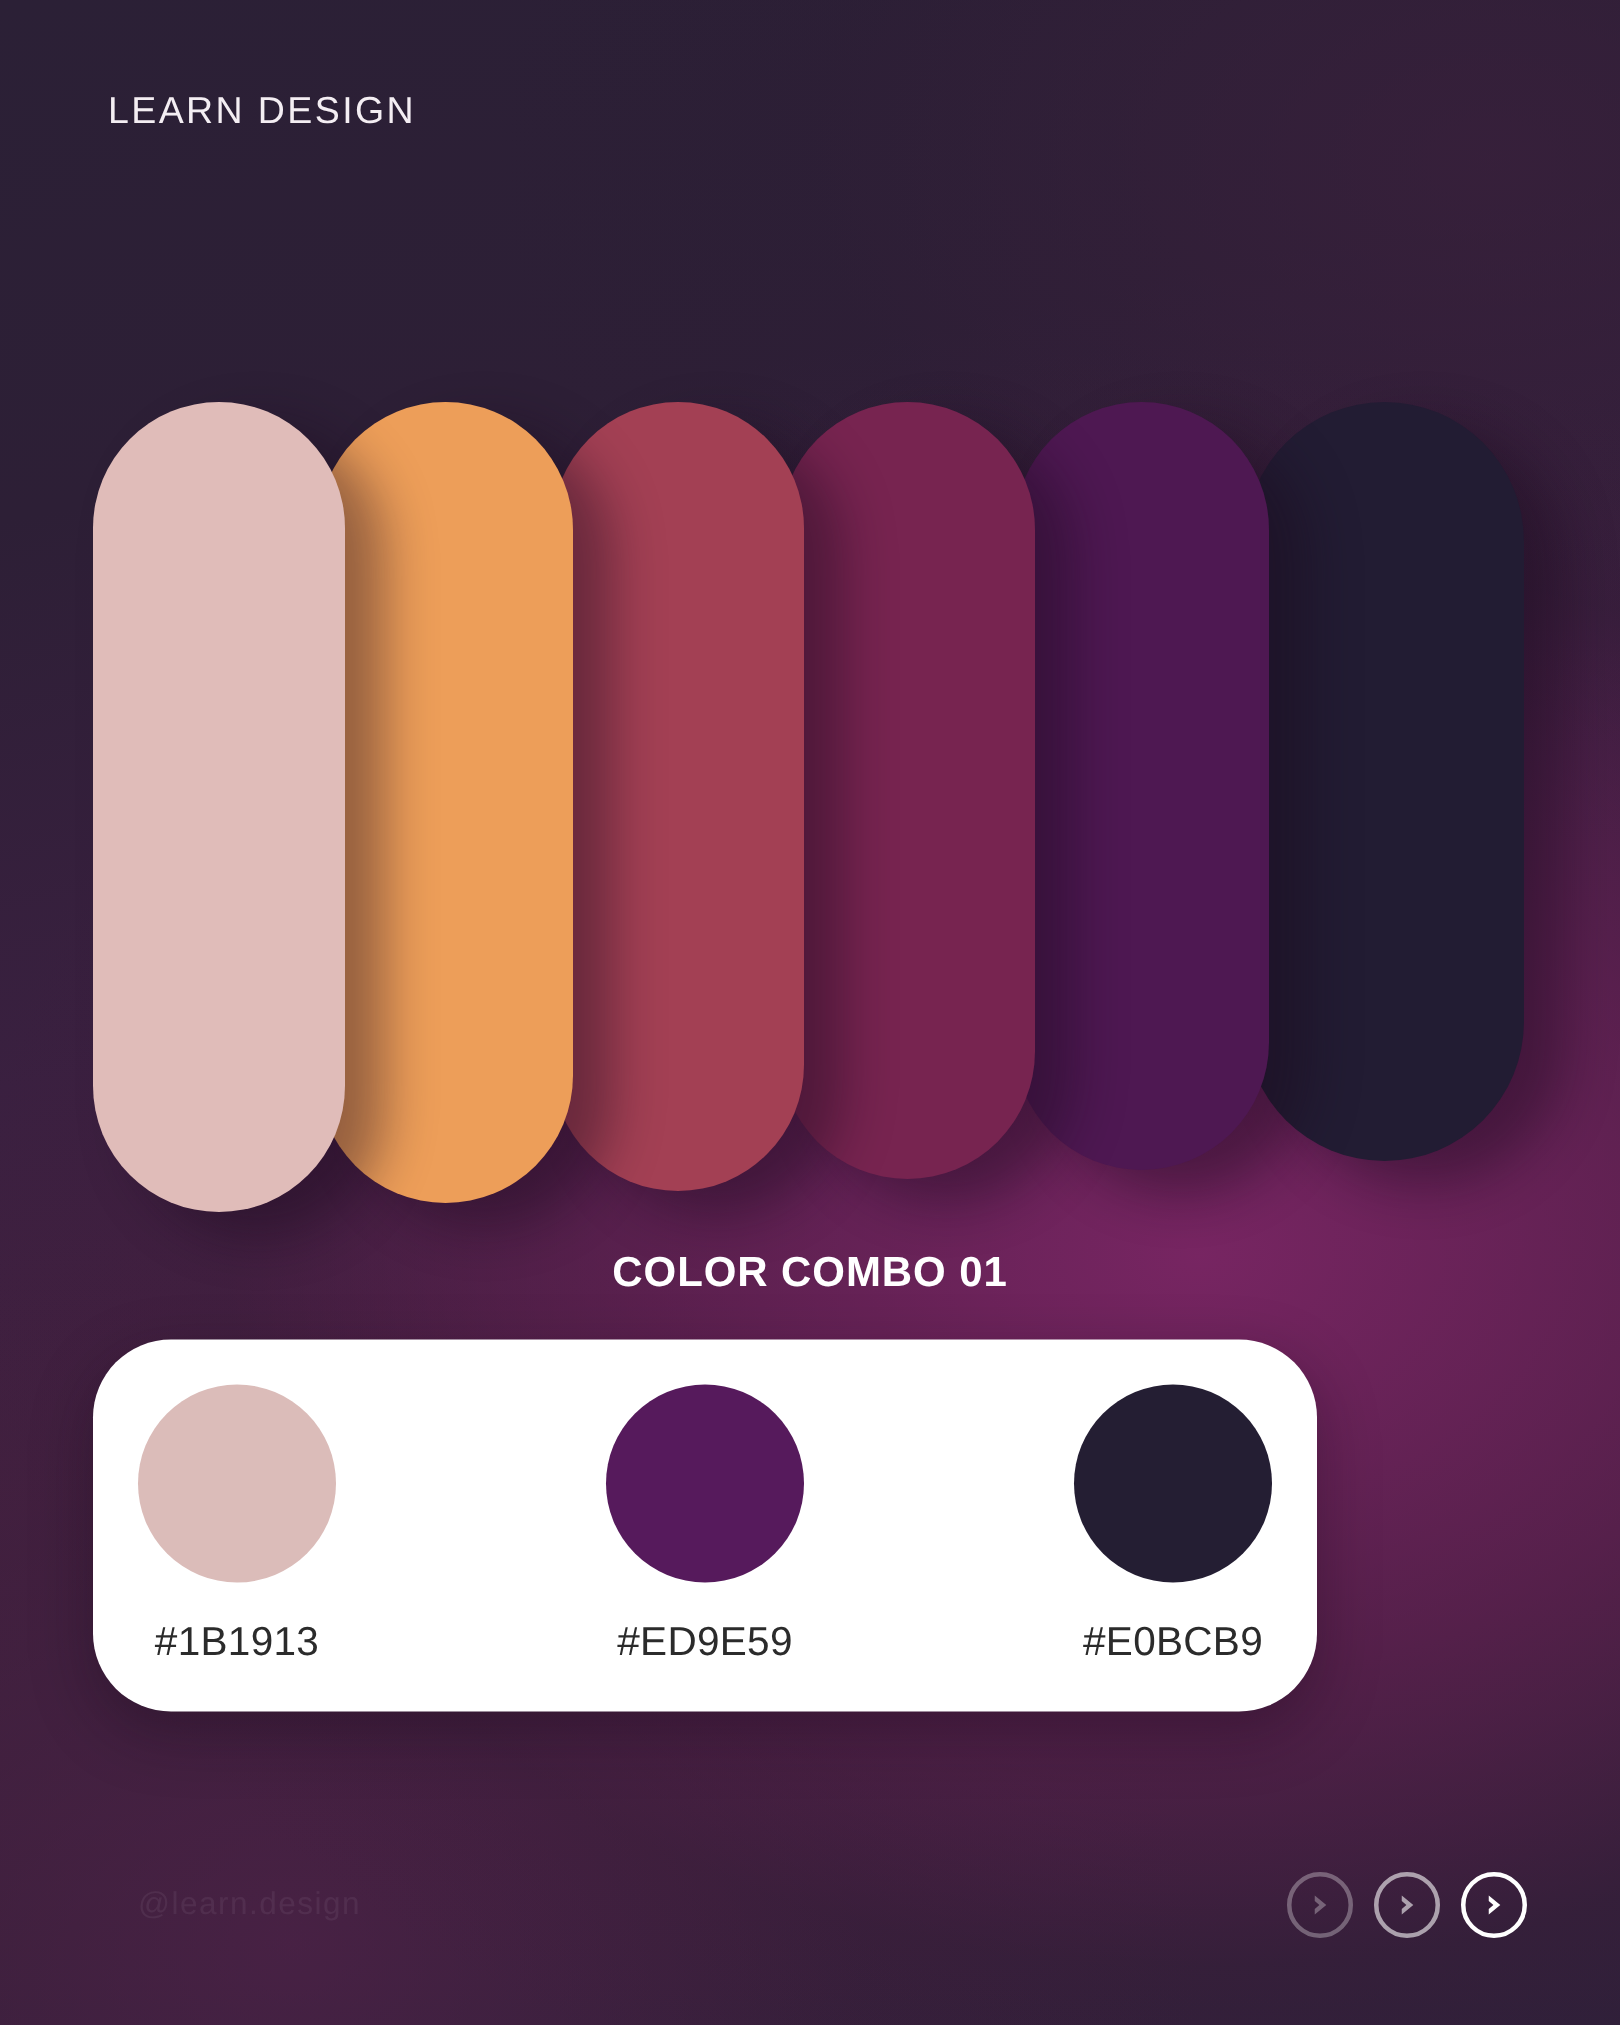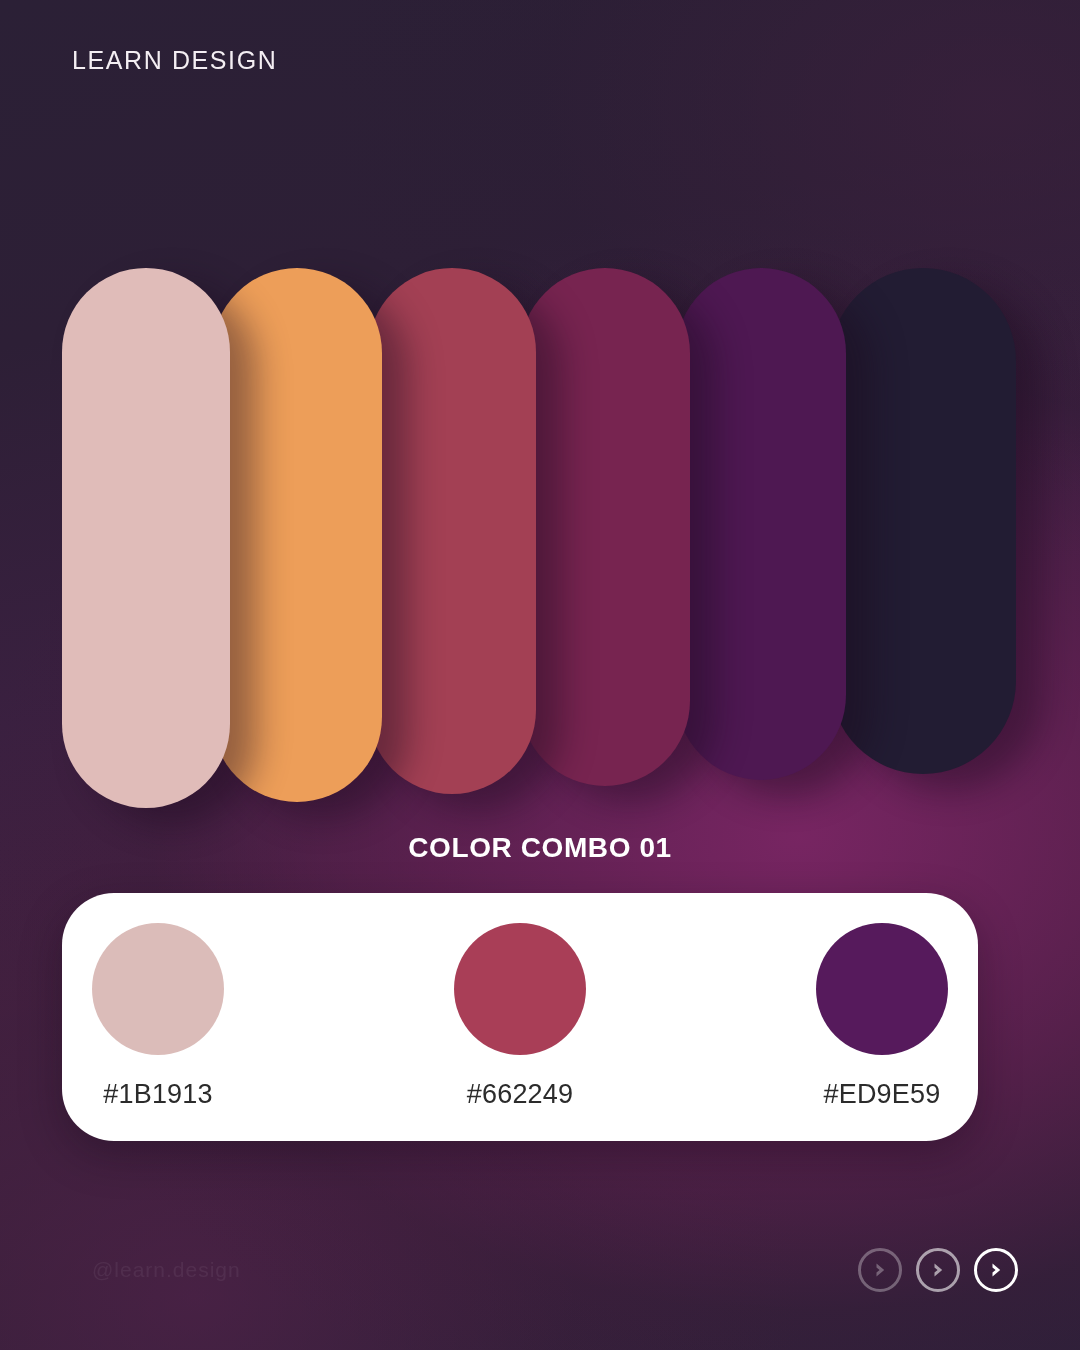--- a/index.html
+++ b/index.html
@@ -18,21 +18,21 @@
       radial-gradient(ellipse 980px 720px at 74% 62%, rgba(128, 38, 104, 0.85) 0%, rgba(110, 32, 90, 0.55) 38%, rgba(70, 26, 62, 0.18) 66%, rgba(50, 30, 60, 0) 84%),
       radial-gradient(ellipse 760px 620px at 18% 96%, rgba(86, 34, 78, 0.55) 0%, rgba(60, 30, 62, 0.25) 50%, rgba(45, 30, 58, 0) 80%),
       radial-gradient(ellipse 820px 560px at 92% 8%, rgba(62, 32, 62, 0.55) 0%, rgba(45, 28, 52, 0.2) 55%, rgba(40, 28, 50, 0) 82%),
       linear-gradient(168deg, #2b2036 0%, #2d1f36 22%, #3a2040 46%, #43203f 64%, #372038 82%, #2e2039 100%);
   }
 
   
   .brand {
     position: absolute;
     left: 72px;
-    top: 46px;
+    top: 60px;
     font-size: 25px;
     letter-spacing: 1.6px;
     color: #f4eef3;
     font-weight: 400;
   }
 
   
   .pill-stack {
     position: absolute;
     left: 0;
@@ -56,21 +56,21 @@
     font-size: 28px;
     font-weight: 700;
     letter-spacing: 0.6px;
   }
 
   
   .swatch-card {
     position: absolute;
     left: 62px;
     top: 893px;
-    width: 916px;
+    width: 816px;
     height: 248px;
     background: #ffffff;
     border-radius: 52px;
     box-shadow: 0 14px 40px rgba(20, 8, 24, 0.34);
   }
   .swatch-row {
     position: absolute;
     left: 26px;
     right: 26px;
     top: 30px;
@@ -150,26 +150,26 @@
 
   <div class="combo-title">COLOR COMBO 01</div>
 
   <div class="swatch-card">
     <div class="swatch-row">
         <div class="swatch-cell">
           <div class="swatch-dot" style="background: rgb(219, 188, 185);"></div>
           <div class="swatch-hex">#1B1913</div>
         </div>
         <div class="swatch-cell">
-          <div class="swatch-dot" style="background: rgb(169, 62, 87);"></div>
-          <div class="swatch-hex">#662249</div>
+          <div class="swatch-dot" style="background: rgb(86, 26, 92);"></div>
+          <div class="swatch-hex">#ED9E59</div>
         </div>
         <div class="swatch-cell">
-          <div class="swatch-dot" style="background: rgb(86, 26, 92);"></div>
-          <div class="swatch-hex">#ED9E59</div>
+          <div class="swatch-dot" style="background: rgb(36, 30, 51);"></div>
+          <div class="swatch-hex">#E0BCB9</div>
         </div>
       </div>
   </div>
 
   <div class="watermark">@learn.design</div>
 
   <div class="arrow-nav">
     <div class="arrow-btn dim">
       <span>
         <svg width="20" height="20" viewBox="0 0 20 20" aria-hidden="true">

